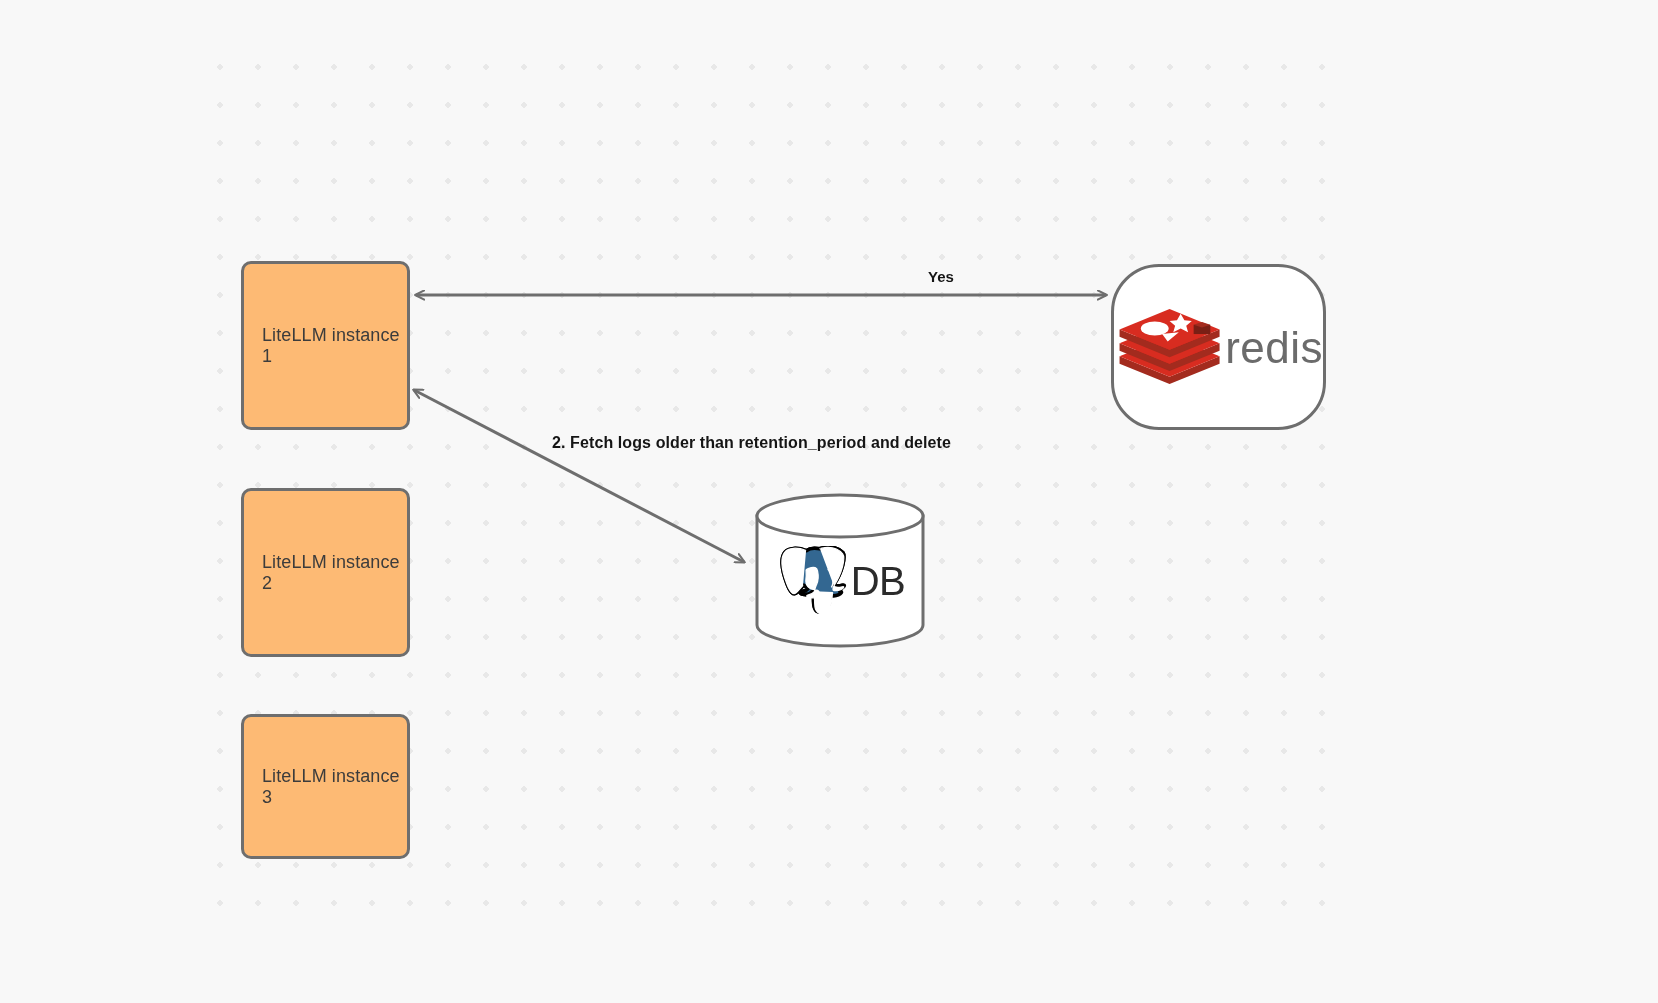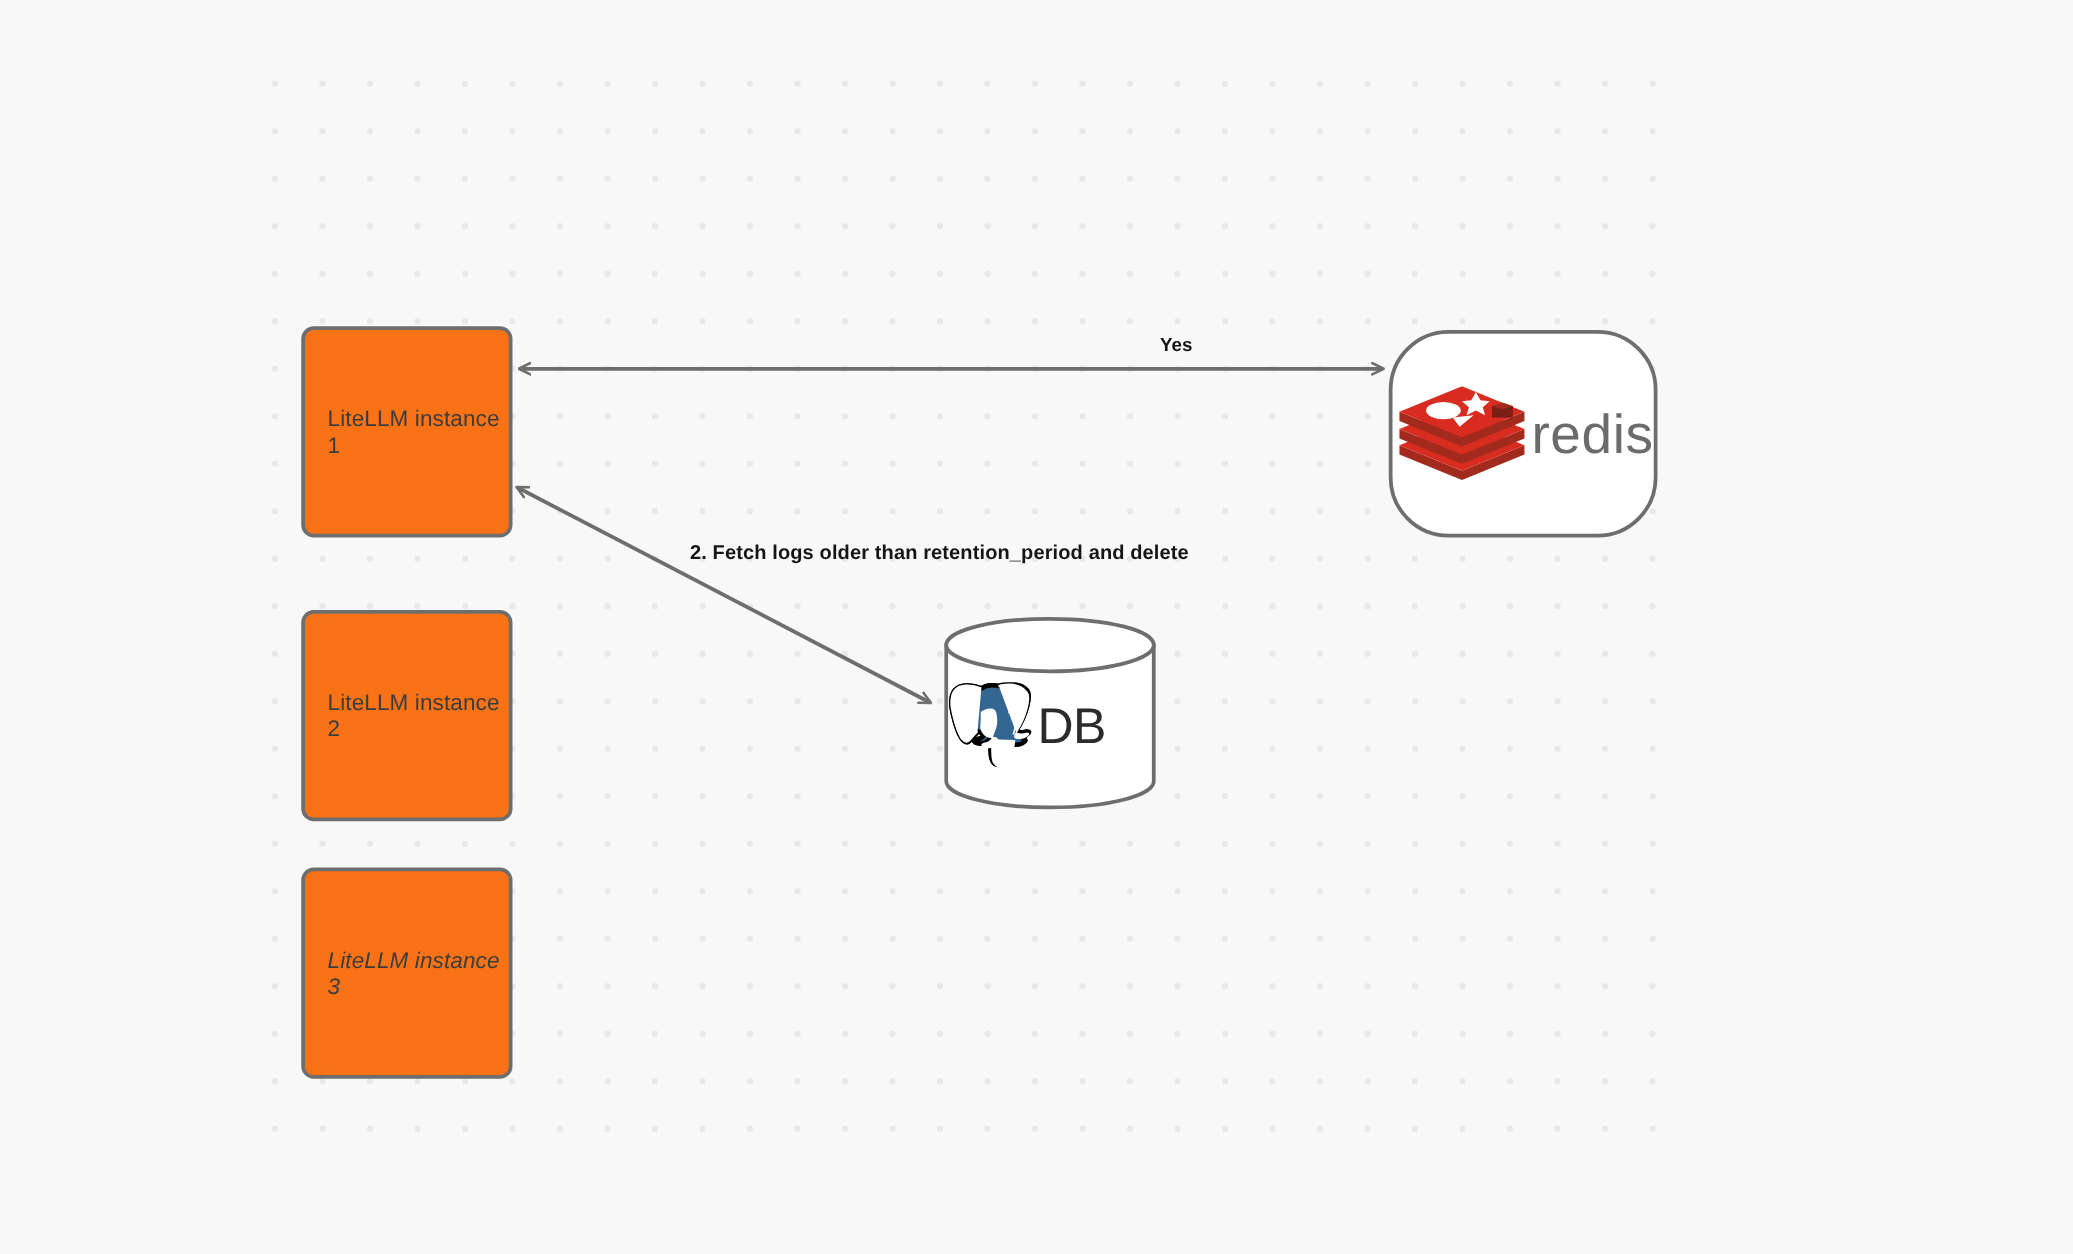--- a/index.html
+++ b/index.html
@@ -29,39 +29,39 @@
     width: 1160px;
     height: 875px;
     background-image: radial-gradient(circle, #e8e8e8 2.6px, rgba(0,0,0,0) 2.8px);
     background-size: 38px 38px;
     background-position: 5px 5px;
     pointer-events: none;
   }
 
   .node-box {
     position: absolute;
-    background: #f97316;
+    background: #fdba74;
     border: 3px solid #6e6e6e;
     border-radius: 10px;
     box-sizing: border-box;
     display: flex;
     align-items: center;
     justify-content: flex-start;
   }
   .node-box .node-label {
     font-size: 18px;
     color: #3c3c3c;
     font-family: "Liberation Sans", sans-serif;
     padding-left: 18px;
     letter-spacing: 0.1px;
   }
 
   #litellm-1 { left: 241px; top: 261px;  width: 169px; height: 169px; }
   #litellm-2 { left: 241px; top: 488px;  width: 169px; height: 169px; }
-  #litellm-3 { left: 241px; top: 694px;  width: 169px; height: 169px; font-style: italic; }
+  #litellm-3 { left: 241px; top: 714px;  width: 169px; height: 145px; }
 
   
   #redis-node {
     position: absolute;
     left: 1111px;
     top: 264px;
     width: 215px;
     height: 166px;
     background: #ffffff;
     border: 3px solid #6e6e6e;
@@ -85,20 +85,21 @@
     top: 492px;
     width: 172px;
     height: 157px;
   }
   #db-inner {
     position: absolute;
     left: 0; top: 0;
     width: 100%; height: 100%;
     display: flex;
     align-items: center;
+    justify-content: center;
     gap: 2px;
   }
   #db-text {
     font-size: 40px;
     font-weight: 400;
     color: #2b2b2b;
     font-family: "Liberation Sans", sans-serif;
     letter-spacing: -0.5px;
     margin-top: 22px;
   }

